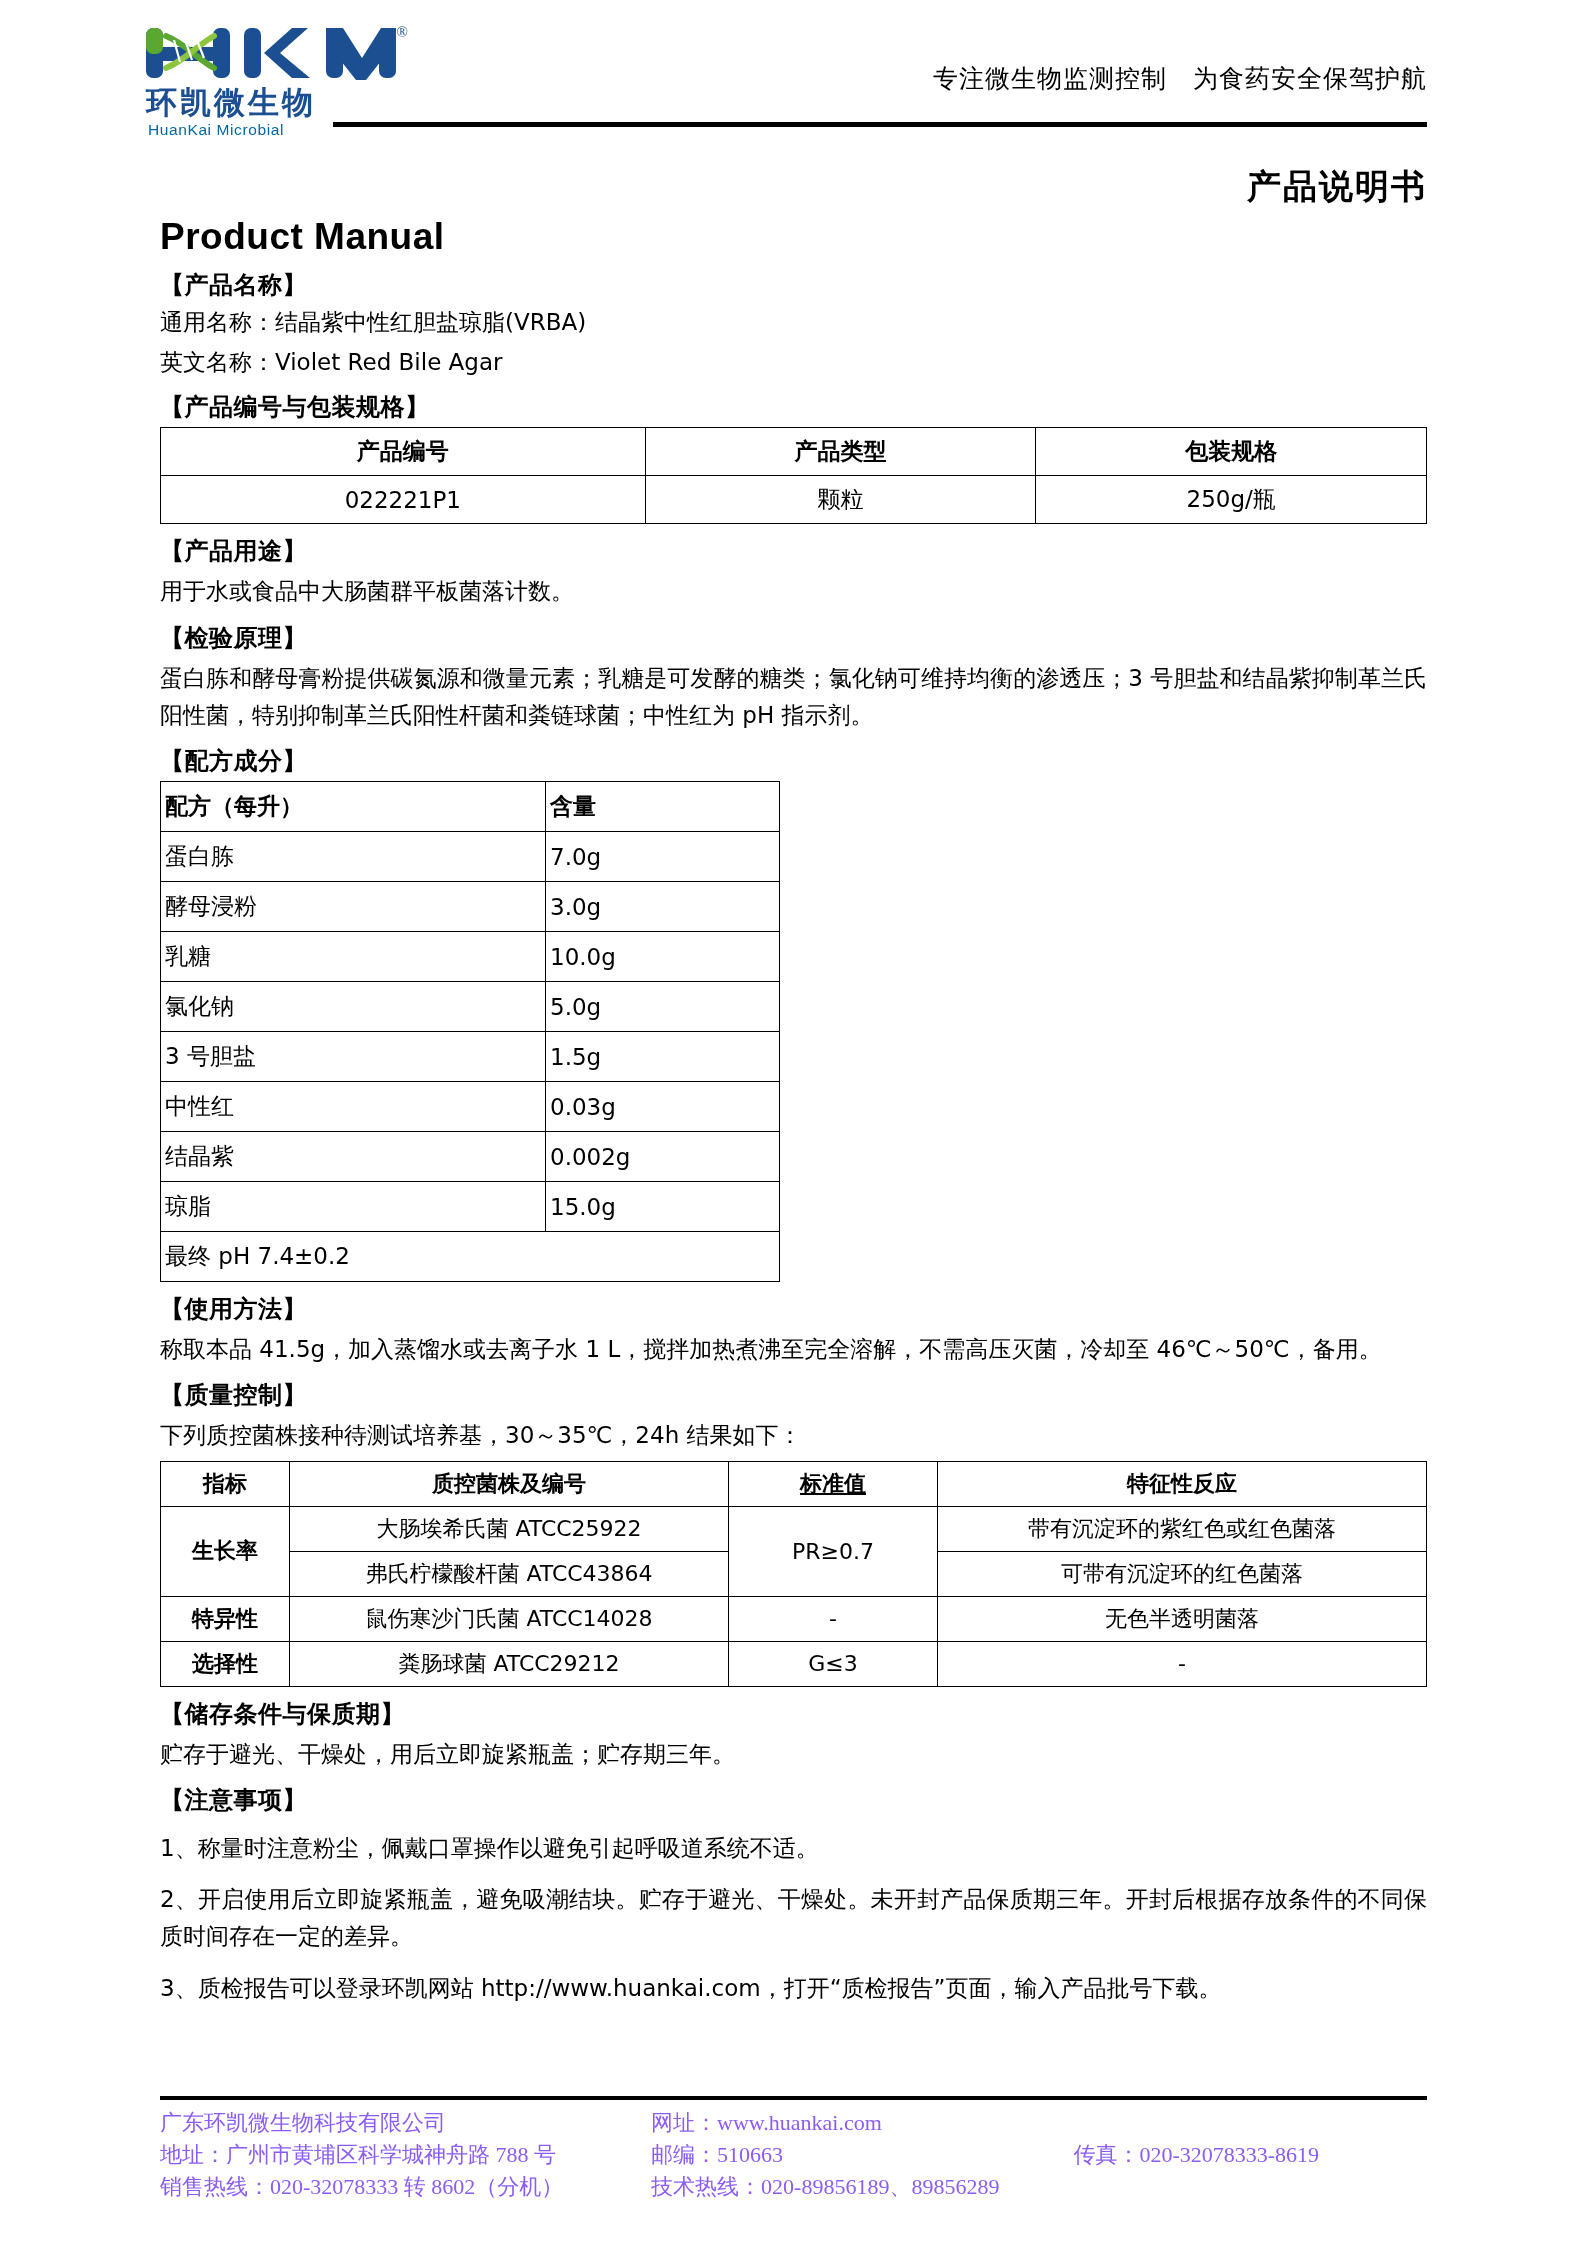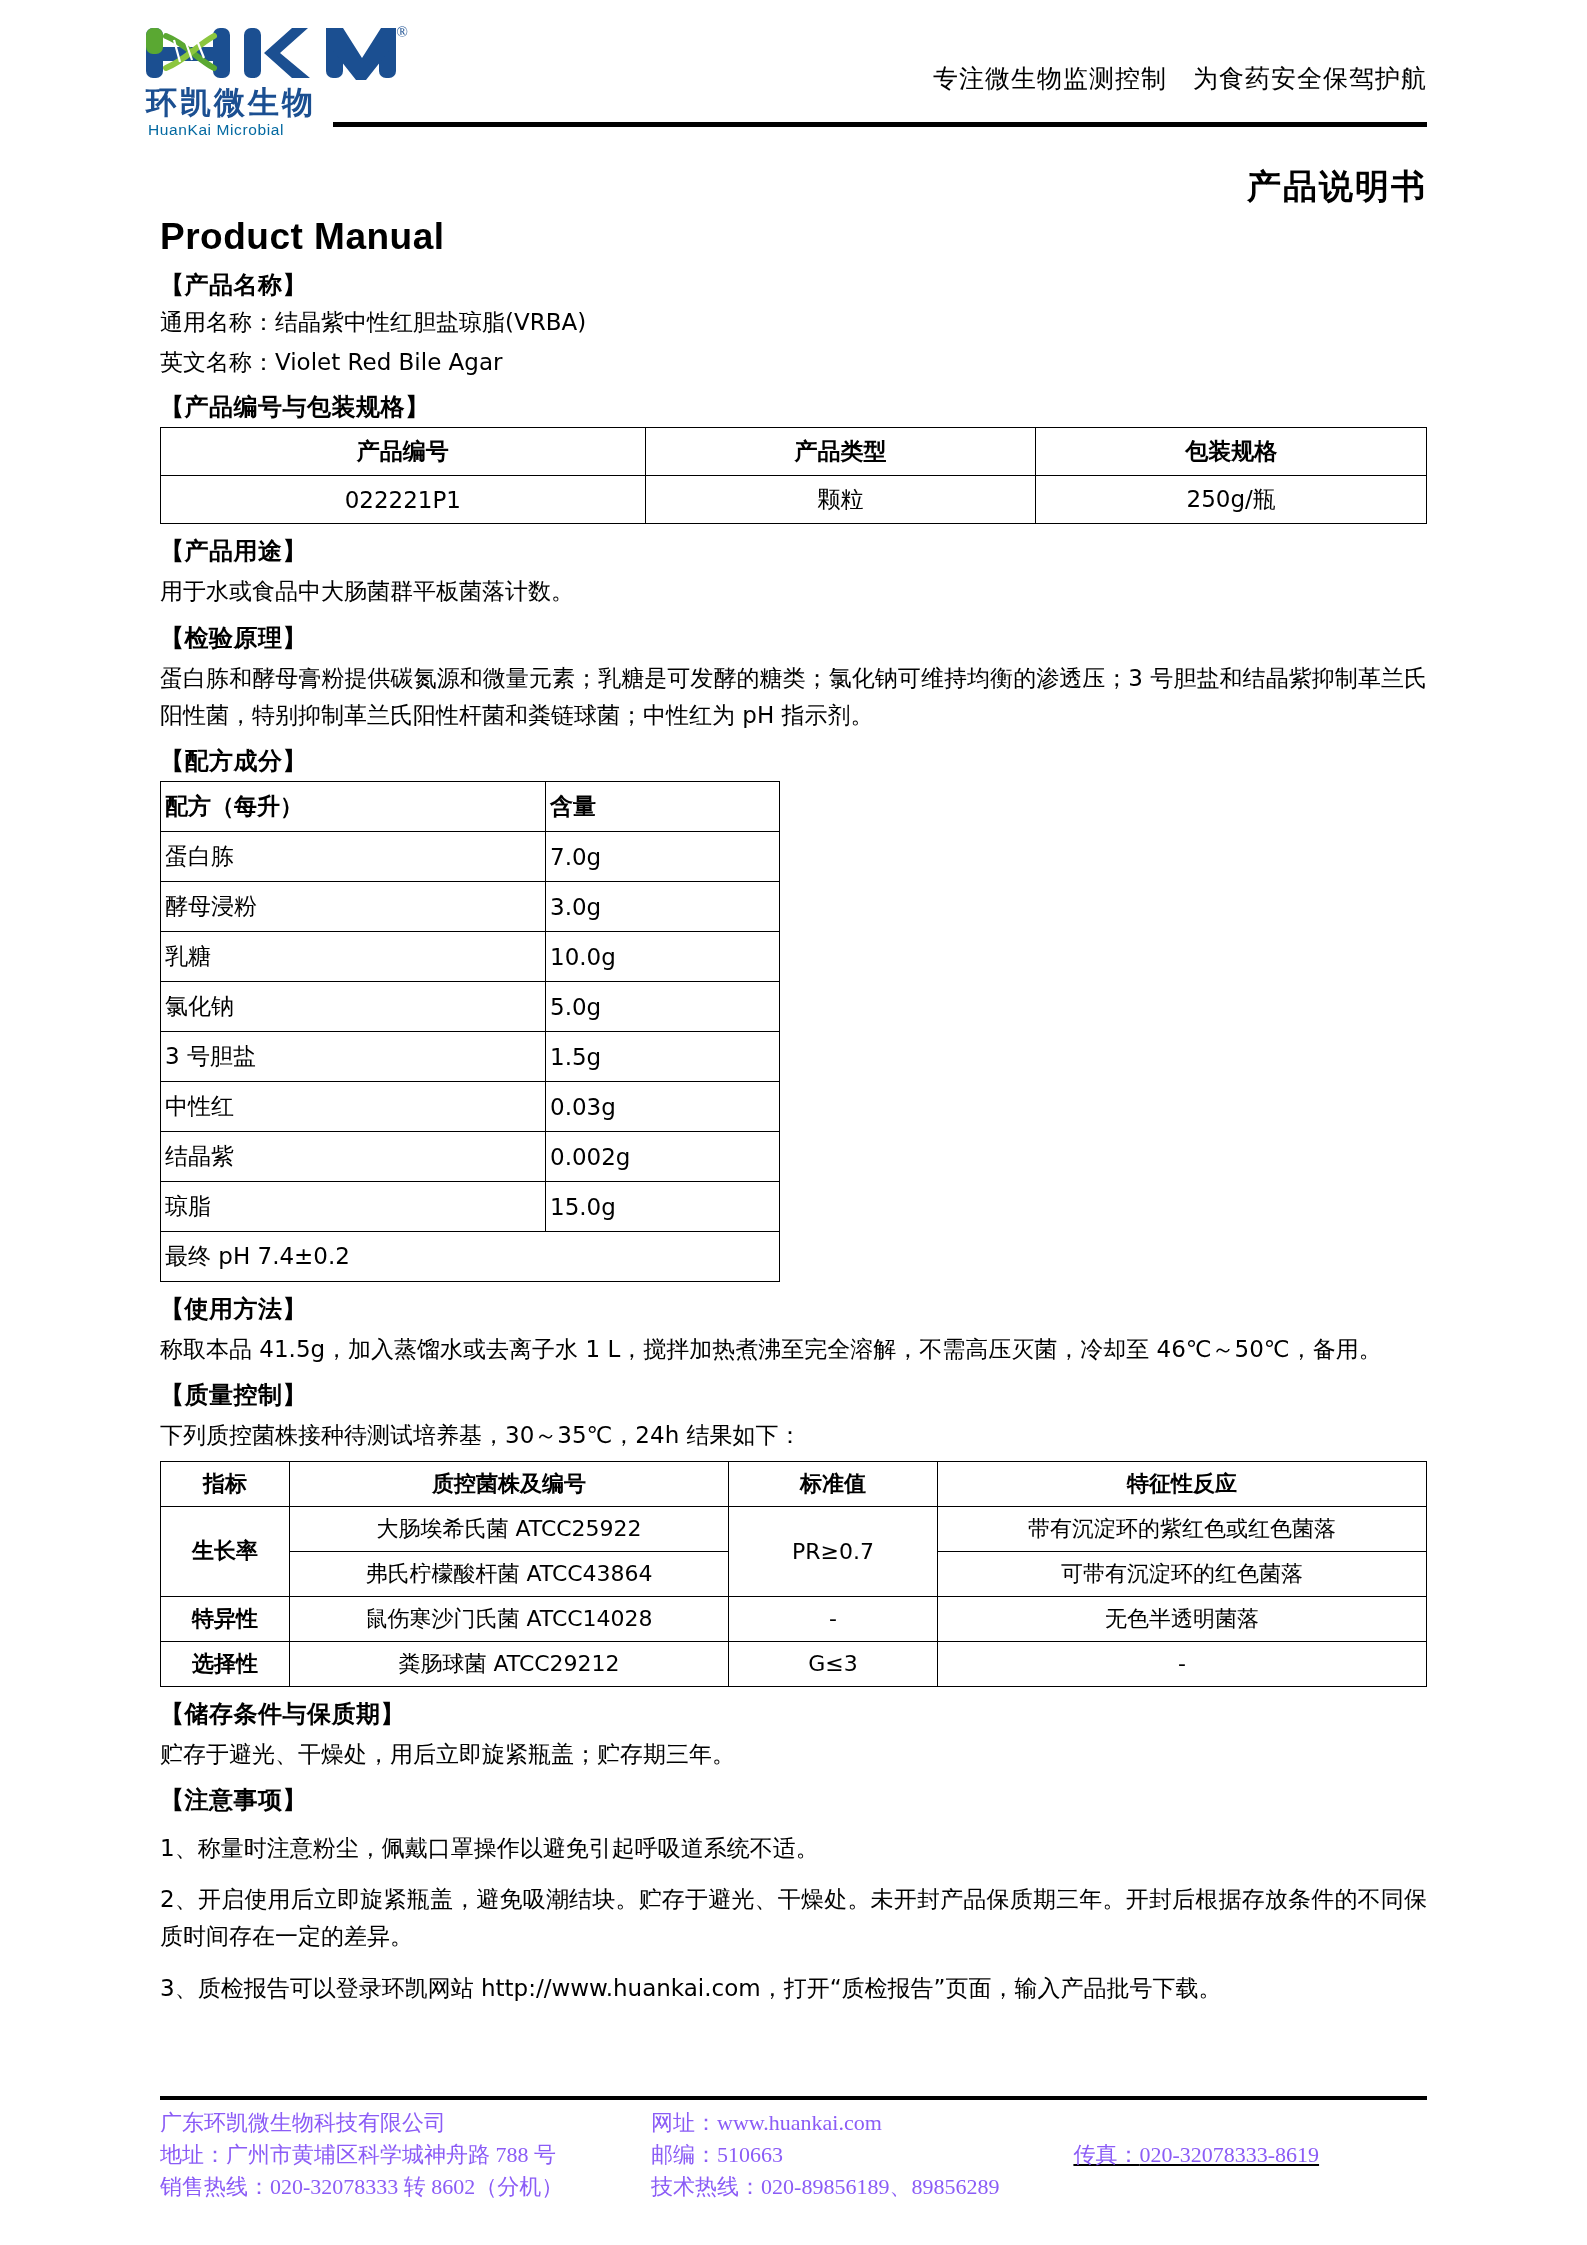--- a/index.html
+++ b/index.html
@@ -173,41 +173,41 @@
   }
   .tbl-qc th, .tbl-qc td {
     border: 1.5px solid #000;
     text-align: center;
     font-size: 22px;
     padding: 7px 4px;
   }
   .tbl-qc th { font-weight: bold; }
   .tbl-qc .idx { font-weight: bold; width: 120px; }
   .tbl-qc .col-strain { width: 430px; }
-  .tbl-qc .col-std { width: 200px; }
+  .tbl-qc .col-std { width: 200px; text-decoration: underline; }
 
   
   .footer {
     position: absolute;
     left: 160px;
     right: 160px;
     bottom: 42px;
     font-family: "Liberation Serif", "DejaVu Serif", serif;
   }
   .footer-rule {
     height: 4px;
     background: #000;
     margin-bottom: 7px;
   }
   .footer-grid {
     display: flex;
   }
   .footer-col-a { width: 500px; }
   .footer-col-b { width: 430px; }
-  .footer-col-c { width: 360px; text-decoration: underline; }
+  .footer-col-c { width: 360px; }
   .footer-line {
     font-size: 22px;
     line-height: 1.45;
     white-space: nowrap;
     color: #8b5cf6;
   }
   .footer-spacer { height: 31.9px; }
 </style>
 </head>
 <body>

